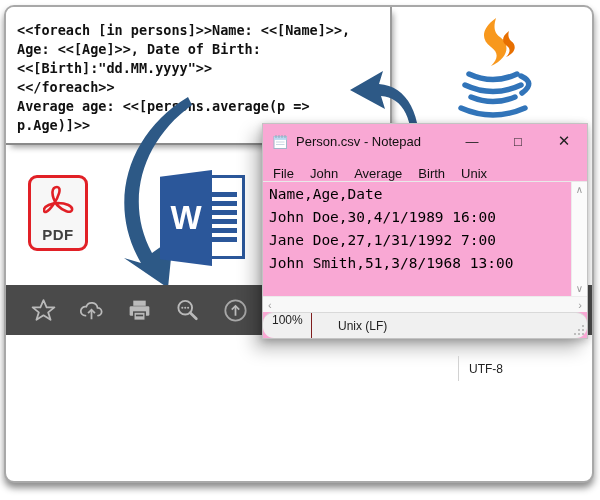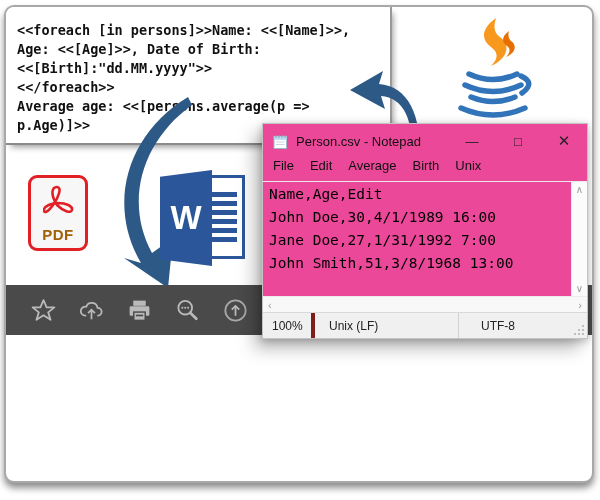--- a/index.html
+++ b/index.html
@@ -23,66 +23,66 @@
   
   .arrow{position:absolute;}
   .arrow-left{left:339px;top:51px;width:80px;height:108px;}
   .arrow-down{left:82px;top:88px;width:115px;height:194px;}
 
   
   .pdf-icon{position:absolute;left:22px;top:168px;width:60px;height:76px;background:#f7f7f7;
             border:3px solid #e12026;border-radius:9px;display:flex;flex-direction:column;
             align-items:center;justify-content:flex-end;padding-bottom:5px;box-sizing:border-box;}
   .pdf-swoosh{position:absolute;top:7px;left:12px;}
-  .pdf-label{font-weight:700;font-size:15px;color:#a16207;letter-spacing:.5px;}
+  .pdf-label{font-weight:700;font-size:15px;color:#404040;letter-spacing:.5px;}
 
   
   .word-icon{position:absolute;left:154px;top:163px;width:88px;height:96px;}
   .word-doc{position:absolute;left:28px;top:5px;width:57px;height:84px;background:#fff;
             border:3px solid #2b579a;box-sizing:border-box;display:flex;flex-direction:column;
             justify-content:center;gap:4px;padding:4px 5px 4px 14px;}
   .word-doc span{display:block;height:5px;background:#2b579a;}
   .word-panel{position:absolute;left:0;top:0;width:52px;height:96px;background:#2b579a;
               clip-path:polygon(0 7%,100% 0,100% 100%,0 93%);display:flex;align-items:center;
               justify-content:center;}
   .word-panel b{color:#fff;font-size:33px;font-weight:700;font-family:"Liberation Sans",sans-serif;}
 
   
   .toolbar{position:absolute;left:0;top:278px;width:100%;height:50px;background:#4a4a4a;
            display:flex;align-items:center;gap:21px;padding-left:24px;box-sizing:border-box;}
   .tb-icon{width:27px;height:27px;flex:0 0 auto;cursor:pointer;}
 
   
-  .notepad{position:absolute;left:256px;top:116px;width:324px;height:214px;background:#ec4899;
+  .notepad{position:absolute;left:256px;top:116px;width:324px;height:214px;background:#f9a8d4;
            border:1px solid #c3c3c3;box-shadow:-8px 10px 16px rgba(0,0,0,.25),0 2px 8px rgba(0,0,0,.25);
            display:flex;flex-direction:column;font-size:13px;color:#111;}
   .np-titlebar{height:34px;display:flex;align-items:center;padding-left:9px;flex:0 0 auto;}
   .np-title{margin-left:7px;font-size:13px;color:#101010;}
   .np-controls{margin-left:auto;display:flex;height:100%;}
   .np-btn{width:46px;display:flex;align-items:center;justify-content:center;font-size:13px;
           color:#222;cursor:pointer;}
   .np-btn.close{font-size:15px;}
-  .np-menubar{height:23px;display:flex;align-items:flex-start;padding-left:2px;flex:0 0 auto;}
+  .np-menubar{height:23px;display:flex;align-items:flex-end;padding-left:2px;flex:0 0 auto;}
   .np-menubar span{padding:0 8px;cursor:pointer;}
   .np-body{flex:1;display:flex;border-top:1px solid #e9e9e9;min-height:0;}
   .np-text{flex:1;font-family:"DejaVu Sans Mono",monospace;font-size:14.5px;line-height:23px;
            padding:1px 0 0 6px;white-space:pre;overflow:hidden;color:#000;}
   .np-vscroll{width:16px;background:#fbfbfb;border-left:1px solid #ececec;display:flex;
               flex-direction:column;justify-content:space-between;align-items:center;
               padding:2px 0;color:#9a9a9a;font-size:10px;box-sizing:border-box;}
   .np-hscroll{height:15px;background:#f8f8f8;border-top:1px solid #ececec;display:flex;
               justify-content:space-between;align-items:center;padding:0 5px;color:#9a9a9a;
               font-size:11px;flex:0 0 auto;}
   .np-statusbar{height:25px;background:#f0f0f0;border-top:1px solid #d9d9d9;display:flex;
-                align-items:center;font-size:12px;color:#222;flex:0 0 auto;position:relative;}
+                align-items:flex-start;font-size:12px;color:#222;flex:0 0 auto;position:relative;border-radius:11px;}
   .np-seg1{width:48px;padding-left:9px;box-sizing:border-box;}
-  .np-seg2{width:147px;padding-left:14px;box-sizing:border-box;border-left:4px solid #7f1d1d;
+  .np-seg2{width:147px;padding-left:26px;box-sizing:border-box;border-left:1px solid #7f1d1d;
            height:100%;display:flex;align-items:center;}
-  .np-seg3{flex:1;padding-left:22px;border-left:1px solid #d2d2d2;height:100%;
-           display:flex;align-items:center;}
+  .np-seg3{flex:1;padding-left:10px;border-left:1px solid #d2d2d2;height:100%;
+           display:flex;align-items:center;margin-top:43px;}
   .grip{position:absolute;right:2px;bottom:2px;}
 
   
   .output{position:absolute;left:22px;top:360px;font-family:"Liberation Mono",monospace;
           font-size:15.5px;line-height:20px;color:#0b0b0b;letter-spacing:.5px;white-space:pre;}
 </style>
 </head>
 <body>
 
 <div class="canvas">
@@ -185,27 +185,27 @@
         </svg>
         <span class="np-title">Person.csv - Notepad</span>
         <div class="np-controls">
           <span class="np-btn">—</span>
           <span class="np-btn">□</span>
           <span class="np-btn close">✕</span>
         </div>
       </div>
       <div class="np-menubar">
         <span>File</span>
-        <span>Edit</span>
+        <span>John</span>
         <span>Average</span>
         <span>Birth</span>
         <span>Unix</span>
       </div>
       <div class="np-body">
-        <div class="np-text"><span>Name,Age,Edit</span>
+        <div class="np-text"><span>Name,Age,Date</span>
 <span>John Doe,30,4/1/1989 16:00</span>
 <span>Jane Doe,27,1/31/1992 7:00</span>
 <span>John Smith,51,3/8/1968 13:00</span></div>
         <div class="np-vscroll">
           <span>∧</span>
           <span>∨</span>
         </div>
       </div>
       <div class="np-hscroll">
         <span>‹</span>

